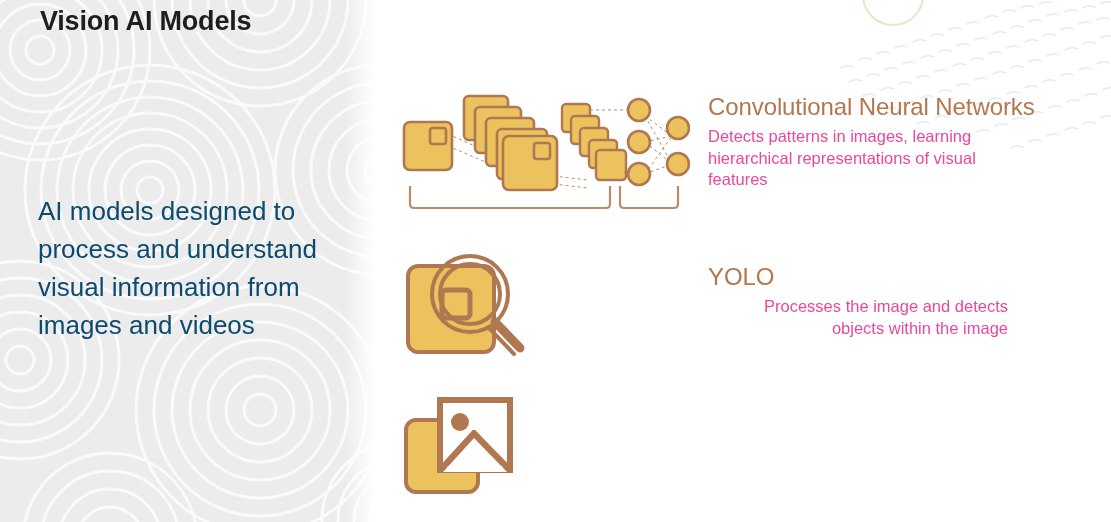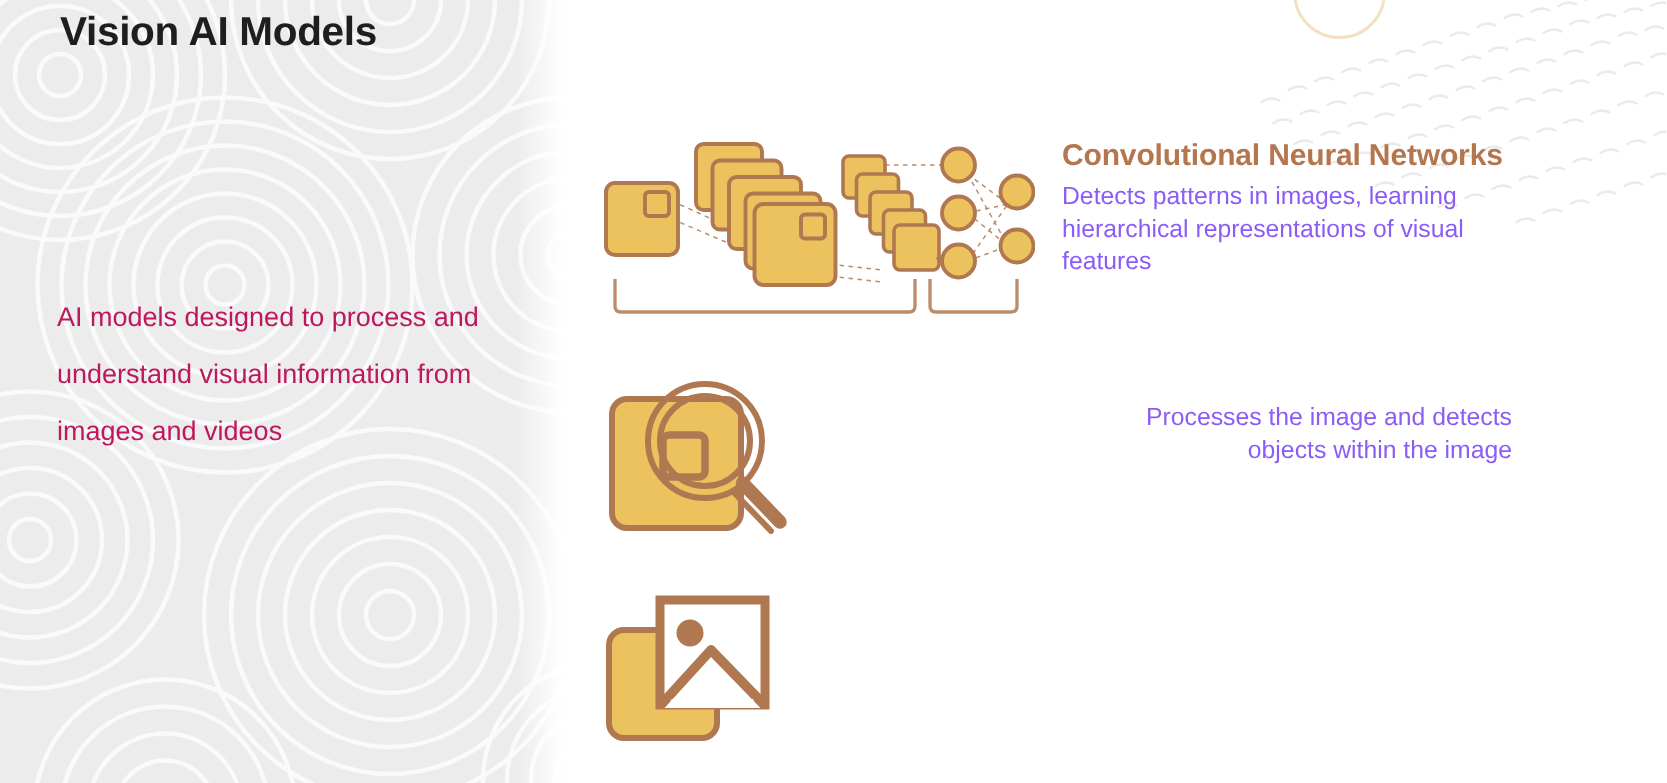--- a/index.html
+++ b/index.html
@@ -47,23 +47,23 @@
     font-weight: bold;
     color: #1e1e1e;
     letter-spacing: -0.2px;
     white-space: nowrap;
   }
   #slide-subtitle {
     position: absolute;
     left: 38px;
     top: 192px;
     width: 310px;
-    font-size: 18px;
+    font-size: 26px;
     line-height: 38px;
-    color: #be185d;
+    color: #0c4a6e;
   }
 
   
   #corner-texture {
     position: absolute;
     right: 0; top: -10px;
     width: 300px; height: 160px;
     opacity: 0.55;
     pointer-events: none;
   }
@@ -74,31 +74,31 @@
     border: 2px solid #e8c98f;
     border-radius: 50%;
     opacity: 0.55;
   }
 
   
   .row { position: absolute; }
   .row-icon { position: absolute; }
   .row-text { position: absolute; }
   .row-title {
-    font-size: 20px;
-    font-weight: bold;
+    font-size: 24px;
+    font-weight: normal;
     color: #b5764d;
     white-space: nowrap;
     letter-spacing: -0.1px;
   }
   .row-desc {
     margin-top: 5px;
     font-size: 16.5px;
     line-height: 21.5px;
-    color: #8b5cf6;
+    color: #ec4899;
   }
 
   #row-cnn  { left: 400px; top: 80px;  }
   #row-yolo { left: 400px; top: 246px; }
   #row-gan  { left: 400px; top: 392px; }
 
   #row-cnn  .row-text { left: 308px; top: 13px; }
   #row-yolo .row-text { left: 308px; top: 17px; }
   #row-gan  .row-text { left: 308px; top: 24px; }
 </style>
@@ -336,20 +336,21 @@
     <svg class="row-icon" width="130" height="110" viewBox="0 0 130 110" fill="none">
       <rect x="8" y="20" width="86" height="86" rx="10" fill="#ebc25e" stroke="#b07850" stroke-width="4"></rect>
       <rect x="42" y="44" width="28" height="28" rx="4" fill="#ebc25e" stroke="#b07850" stroke-width="5"></rect>
       <circle cx="70" cy="48" r="38" stroke="#b07850" stroke-width="4" fill="none"></circle>
       <circle cx="70" cy="48" r="30" stroke="#b07850" stroke-width="4" fill="none"></circle>
       <line x1="95" y1="76" x2="120" y2="102" stroke="#b07850" stroke-width="9" stroke-linecap="round"></line>
       <line x1="89" y1="82" x2="114" y2="108" stroke="#b07850" stroke-width="4" stroke-linecap="round"></line>
     </svg>
 
     <div class="row-text">
+      <div class="row-title">YOLO</div>
       <div class="row-desc" style="width:300px;text-align:right;">Processes the image and detects objects within the image</div>
     </div>
   </div>
 
   <div class="row" id="row-gan">
     <svg class="row-icon" width="120" height="110" viewBox="0 0 120 110" fill="none">
       <rect x="6" y="28" width="72" height="72" rx="10" fill="#ebc25e" stroke="#b07850" stroke-width="4"></rect>
       <rect x="40" y="8" width="70" height="70" fill="#ffffff" stroke="#b07850" stroke-width="6"></rect>
       <circle cx="60" cy="30" r="9" fill="#b07850"></circle>
       <path d="M43 74 L74 40 L107 74 Z" fill="#b07850"></path>

